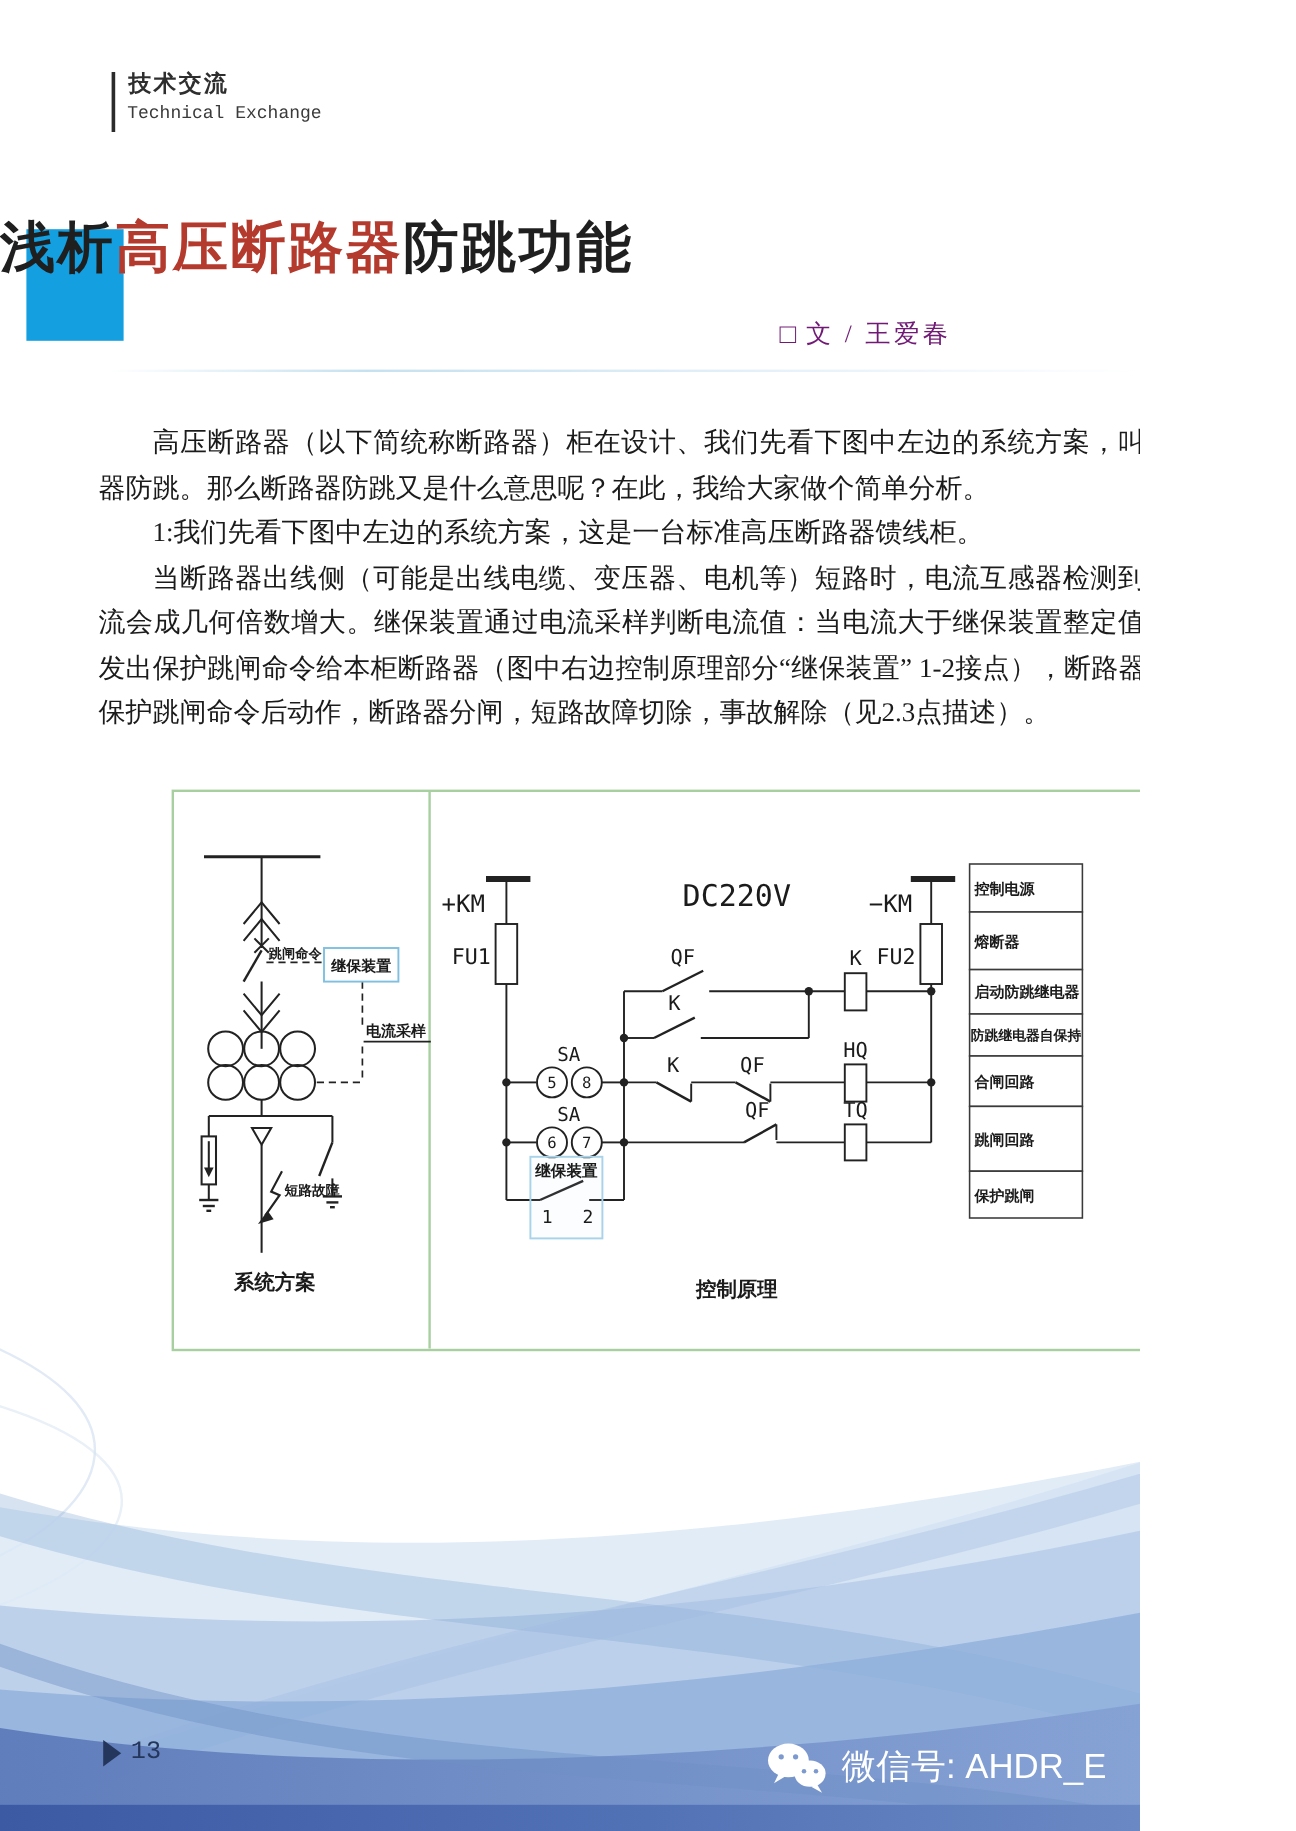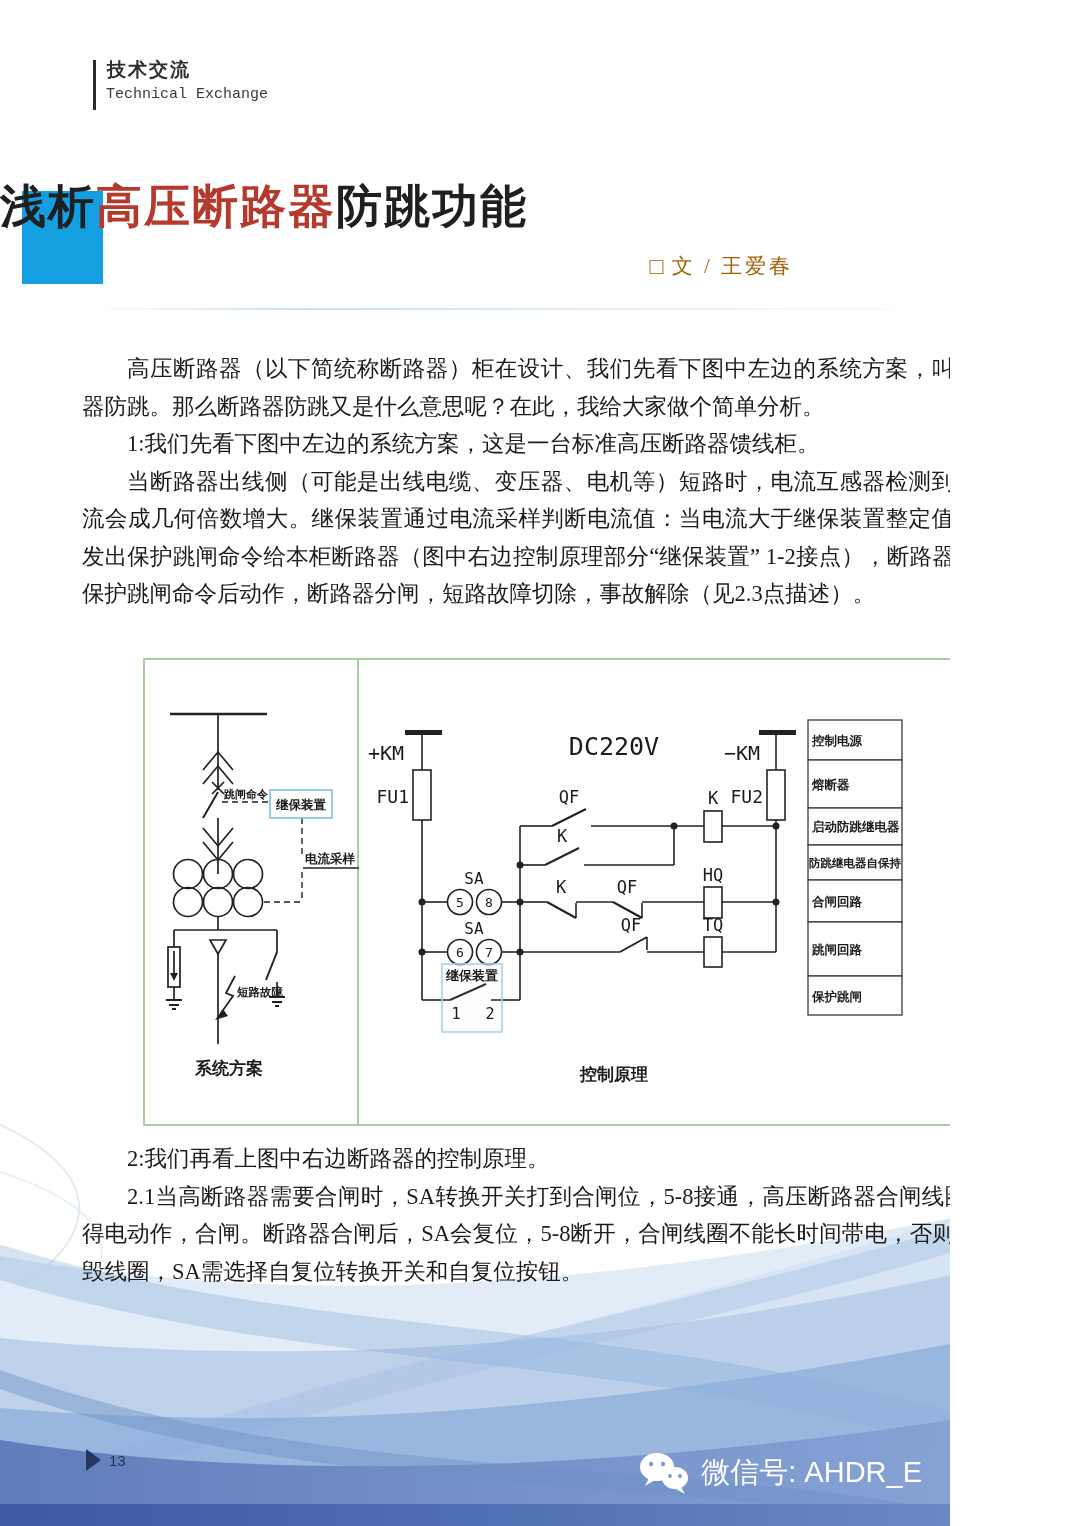--- a/index.html
+++ b/index.html
@@ -11,43 +11,43 @@
           font-family:"Liberation Sans",sans-serif;}
   .hdr-en{position:absolute;left:106px;top:86px;font-size:15px;color:#3a3a3a;
           font-family:"Liberation Mono","DejaVu Sans Mono",monospace;text-align:right;}
   
   .accent{position:absolute;left:22px;top:191px;width:81px;height:93px;background:#149fe0;}
   
   .title{position:absolute;left:0;top:176px;width:1080px;text-align:left;font-size:46px;font-weight:700;
          letter-spacing:2px;color:#1f1f1f;margin:0;}
   .title .red{color:#b43a2e;}
   
-  .byline{position:absolute;top:252px;right:157px;font-size:21px;color:#a16207;letter-spacing:3px;}
+  .byline{position:absolute;top:264px;right:157px;font-size:21px;color:#701a75;letter-spacing:3px;}
   .byline .box{display:inline-block;transform:translateY(1px);font-size:23px;letter-spacing:0;}
   .soft-rule{position:absolute;left:90px;right:0px;top:308px;height:2px;
              background:linear-gradient(90deg,rgba(120,180,220,0) 0%,rgba(140,195,225,.5) 25%,
              rgba(165,205,235,.28) 65%,rgba(170,210,235,0) 100%);}
   
   .body-block{position:absolute;left:82px;width:918px;font-size:22.5px;line-height:37.5px;
               text-align:justify;color:#1b1b1b;}
   .body-block p{margin:0;text-indent:2em;}
   .bb1{top:350px;}
   .bb2{top:1140px;z-index:3;}
   
   .diagram{position:absolute;left:143px;top:658px;width:820px;height:464px;border:2px solid #a8cfa0;
            background:#ffffff;box-sizing:content-box;z-index:2;}
   .diagram svg{display:block;}
   svg text{font-family:"Liberation Sans","DejaVu Sans",sans-serif;fill:#1b1b1b;}
   svg text.mono{font-family:"DejaVu Sans Mono","Liberation Mono",monospace;}
   svg text.cjk{font-weight:700;}
   
   .waves{position:absolute;left:0;bottom:0;width:1080px;height:420px;z-index:1;pointer-events:none;}
   
-  .pageno{position:absolute;left:86px;top:1449px;z-index:4;color:#24365c;font-size:15px;
-          font-family:Liberation Sans, sans-serif;display:flex;align-items:center;gap:8px;}
+  .pageno{position:absolute;left:86px;top:1449px;z-index:4;color:#24365c;font-size:21px;
+          font-family:Liberation Mono, monospace;display:flex;align-items:center;gap:8px;}
   .pageno .tri{width:0;height:0;border-top:11px solid transparent;border-bottom:11px solid transparent;
                border-left:15px solid #24365c;display:inline-block;}
   .wechat{position:absolute;right:28px;top:1450px;z-index:4;display:flex;align-items:center;gap:10px;
           color:#ffffff;font-size:29px;font-family:"Liberation Sans",sans-serif;text-align:center;}
 </style>
 </head>
 <body>
 
 <div class="page">
 
@@ -249,24 +249,20 @@
       <text class="cjk" x="667" y="85" font-size="12.5">控制电源</text>
       <text class="cjk" x="667" y="129" font-size="12.5">熔断器</text>
       <text class="cjk" x="667" y="171" font-size="12.5">启动防跳继电器</text>
       <text class="cjk" x="664" y="207" font-size="11.5">防跳继电器自保持</text>
       <text class="cjk" x="667" y="246" font-size="12.5">合闸回路</text>
       <text class="cjk" x="667" y="294" font-size="12.5">跳闸回路</text>
       <text class="cjk" x="667" y="341" font-size="12.5">保护跳闸</text>
     </svg>
   </div>
 
-  <div class="body-block bb2">
-    <p>2:我们再看上图中右边断路器的控制原理。</p>
-    <p>2.1当高断路器需要合闸时，SA转换开关打到合闸位，5-8接通，高压断路器合闸线圈HQ得电动作，合闸。断路器合闸后，SA会复位，5-8断开，合闸线圈不能长时间带电，否则会烧毁线圈，SA需选择自复位转换开关和自复位按钮。</p>
-  </div>
 
   <div class="pageno">
     <span class="tri"></span>
     <span>13</span>
   </div>
 
   <div class="wechat">
     <svg width="54" height="46" viewBox="0 0 54 46">
       <ellipse cx="20" cy="17" rx="17" ry="14" fill="#ffffff"></ellipse>
       <path d="M12,28 L8,36 L18,30 Z" fill="#ffffff"></path>

